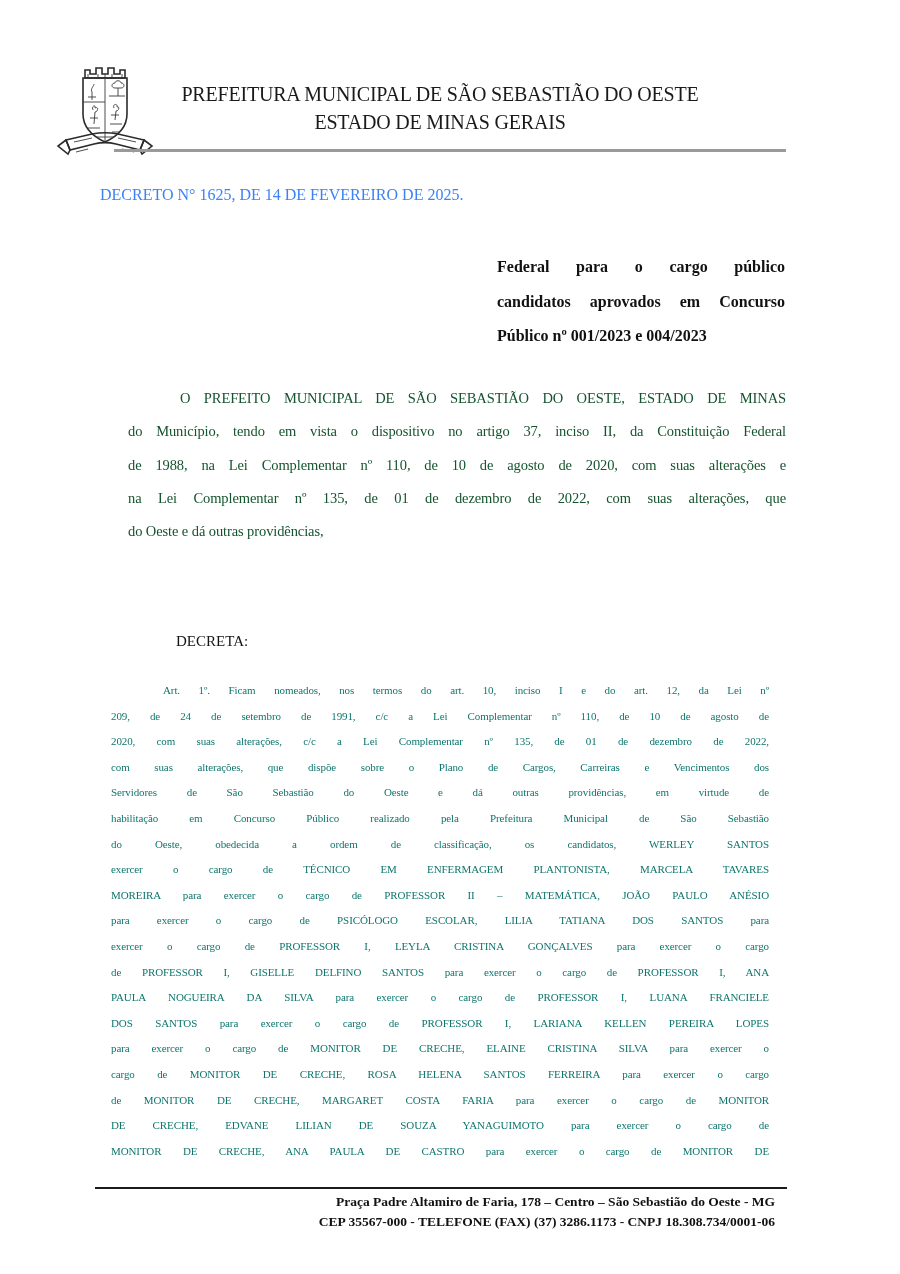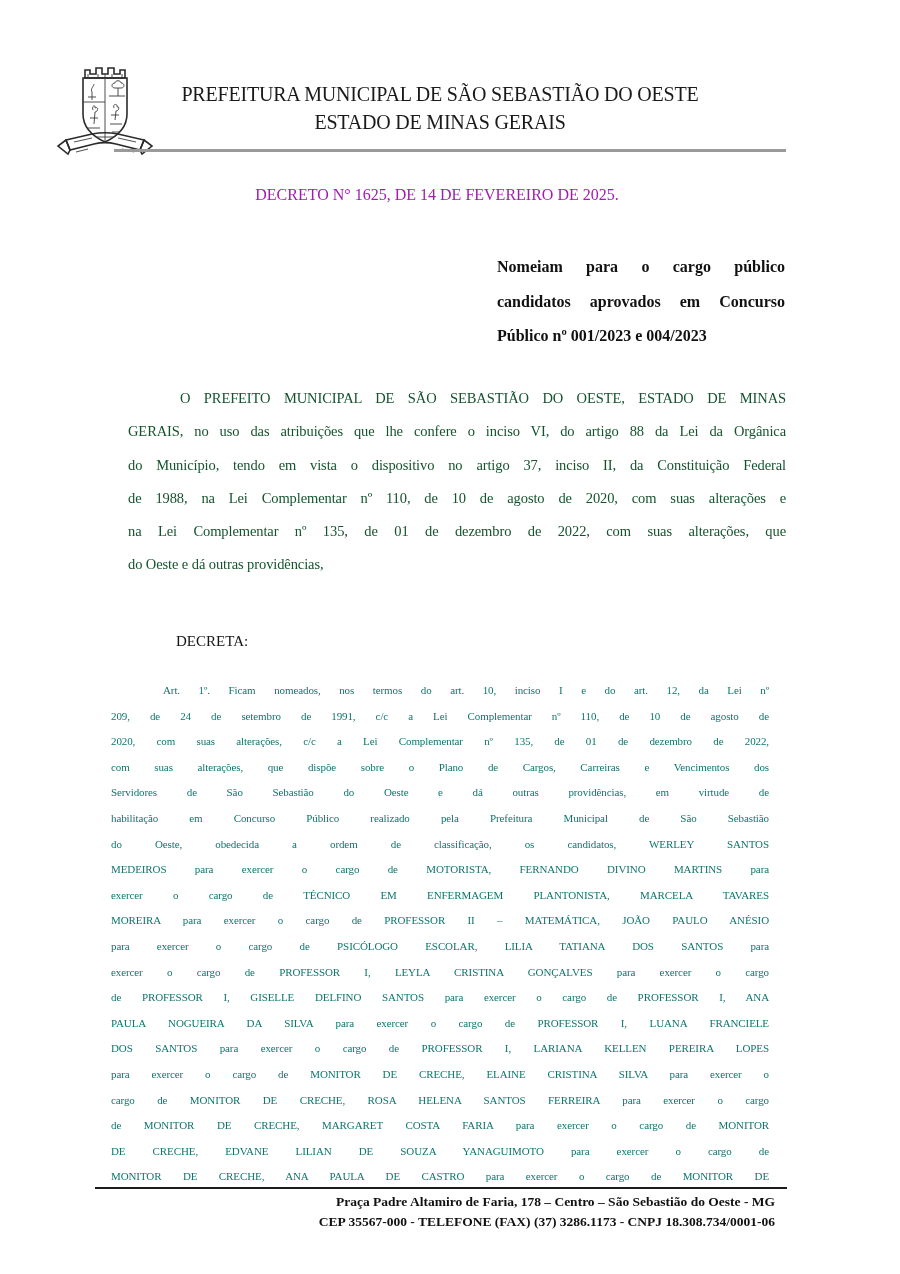--- a/index.html
+++ b/index.html
@@ -25,23 +25,23 @@
     color:#1a1a1a;
   }
   .header-rule {
     position:absolute; top:149px; left:114px;
     width:672px; height:3px;
     background:#9a9a9a;
   }
   
   .decree-title {
     position:absolute; top:186px; left:100px; width:674px;
-    text-align:center;
+    text-align:left;
     font-size:16px;
-    color:#a21caf;
+    color:#3b82f6;
   }
   
   .summary {
     position:absolute; top:250px; left:497px; width:288px;
     font-size:16px; font-weight:bold;
     line-height:34.5px;
     color:#111;
   }
   .summary .jline { text-align:justify; text-align-last:justify; }
   .summary .jline.end { text-align-last:left; }
@@ -114,45 +114,43 @@
   <div class="org-name">
     <div>PREFEITURA MUNICIPAL DE SÃO SEBASTIÃO DO OESTE</div>
     <div>ESTADO DE MINAS GERAIS</div>
   </div>
 
   <div class="header-rule"></div>
 
   <div class="decree-title">DECRETO N° 1625, DE 14 DE FEVEREIRO DE 2025.</div>
 
   <div class="summary">
-    <div class="jline">Nomeiam para o cargo público</div>
+    <div class="jline">Federal para o cargo público</div>
     <div class="jline">candidatos aprovados em Concurso</div>
     <div class="jline end">Público nº 001/2023 e 004/2023</div>
   </div>
 
   <div class="preamble">
     <div class="jline indent1">O PREFEITO MUNICIPAL DE SÃO SEBASTIÃO DO OESTE, ESTADO DE MINAS</div>
-    <div class="jline">GERAIS, no uso das atribuições que lhe confere o inciso VI, do artigo 88 da Lei da Orgânica</div>
     <div class="jline">do Município, tendo em vista o dispositivo no artigo 37, inciso II, da Constituição Federal</div>
     <div class="jline">de 1988, na Lei Complementar nº 110, de 10 de agosto de 2020, com suas alterações e</div>
     <div class="jline">na Lei Complementar nº 135, de 01 de dezembro de 2022, com suas alterações, que</div>
     <div class="jline end">do Oeste e dá outras providências,</div>
   </div>
 
   <div class="decreta">DECRETA:</div>
 
   <div class="article1">
     <div class="jline indent1">Art. 1º. Ficam nomeados, nos termos do art. 10, inciso I e do art. 12, da Lei nº</div>
     <div class="jline">209, de 24 de setembro de 1991, c/c a Lei Complementar nº 110, de 10 de agosto de</div>
     <div class="jline">2020, com suas alterações, c/c a Lei Complementar nº 135, de 01 de dezembro de 2022,</div>
     <div class="jline">com suas alterações, que dispõe sobre o Plano de Cargos, Carreiras e Vencimentos dos</div>
     <div class="jline">Servidores de São Sebastião do Oeste e dá outras providências, em virtude de</div>
     <div class="jline">habilitação em Concurso Público realizado pela Prefeitura Municipal de São Sebastião</div>
     <div class="jline">do Oeste, obedecida a ordem de classificação, os candidatos, WERLEY SANTOS</div>
-    <div class="jline">MEDEIROS para exercer o cargo de MOTORISTA, FERNANDO DIVINO MARTINS para</div>
     <div class="jline">exercer o cargo de TÉCNICO EM ENFERMAGEM PLANTONISTA, MARCELA TAVARES</div>
     <div class="jline">MOREIRA para exercer o cargo de PROFESSOR II – MATEMÁTICA, JOÃO PAULO ANÉSIO</div>
     <div class="jline">para exercer o cargo de PSICÓLOGO ESCOLAR, LILIA TATIANA DOS SANTOS para</div>
     <div class="jline">exercer o cargo de PROFESSOR I, LEYLA CRISTINA GONÇALVES para exercer o cargo</div>
     <div class="jline">de PROFESSOR I, GISELLE DELFINO SANTOS para exercer o cargo de PROFESSOR I, ANA</div>
     <div class="jline">PAULA NOGUEIRA DA SILVA para exercer o cargo de PROFESSOR I, LUANA FRANCIELE</div>
     <div class="jline">DOS SANTOS  para exercer o cargo de PROFESSOR I, LARIANA KELLEN PEREIRA LOPES</div>
     <div class="jline">para exercer o cargo de MONITOR DE CRECHE, ELAINE CRISTINA SILVA para exercer o</div>
     <div class="jline">cargo de MONITOR DE CRECHE, ROSA HELENA SANTOS FERREIRA para exercer o cargo</div>
     <div class="jline">de MONITOR DE CRECHE, MARGARET COSTA FARIA para exercer o cargo de MONITOR</div>

